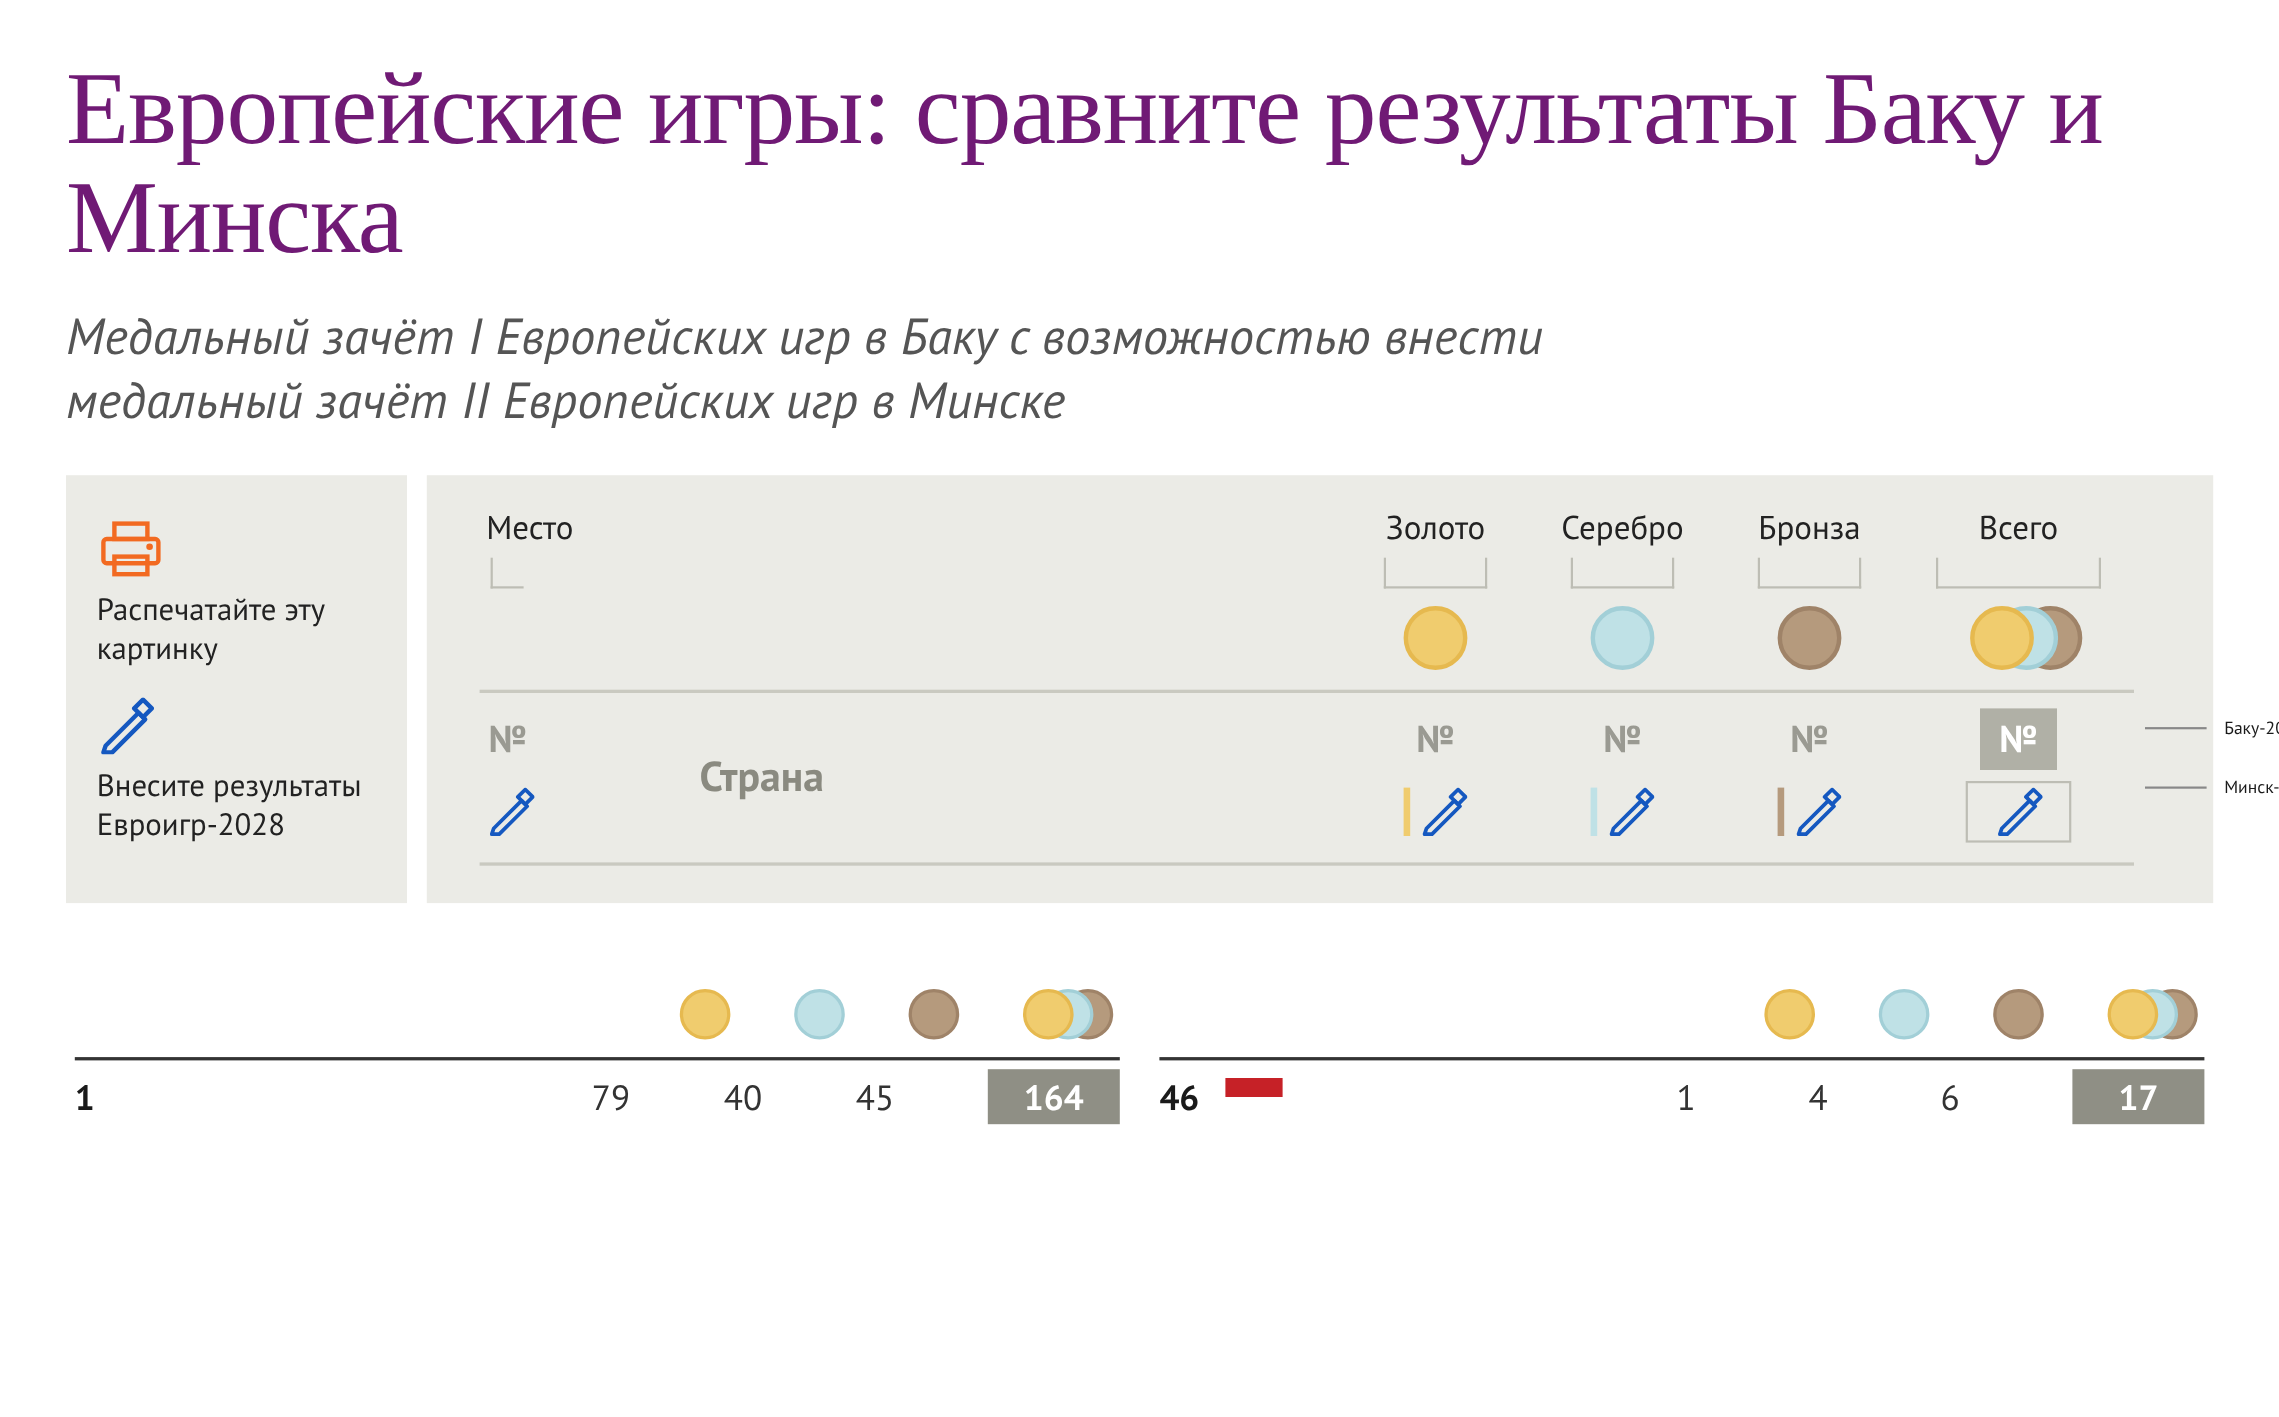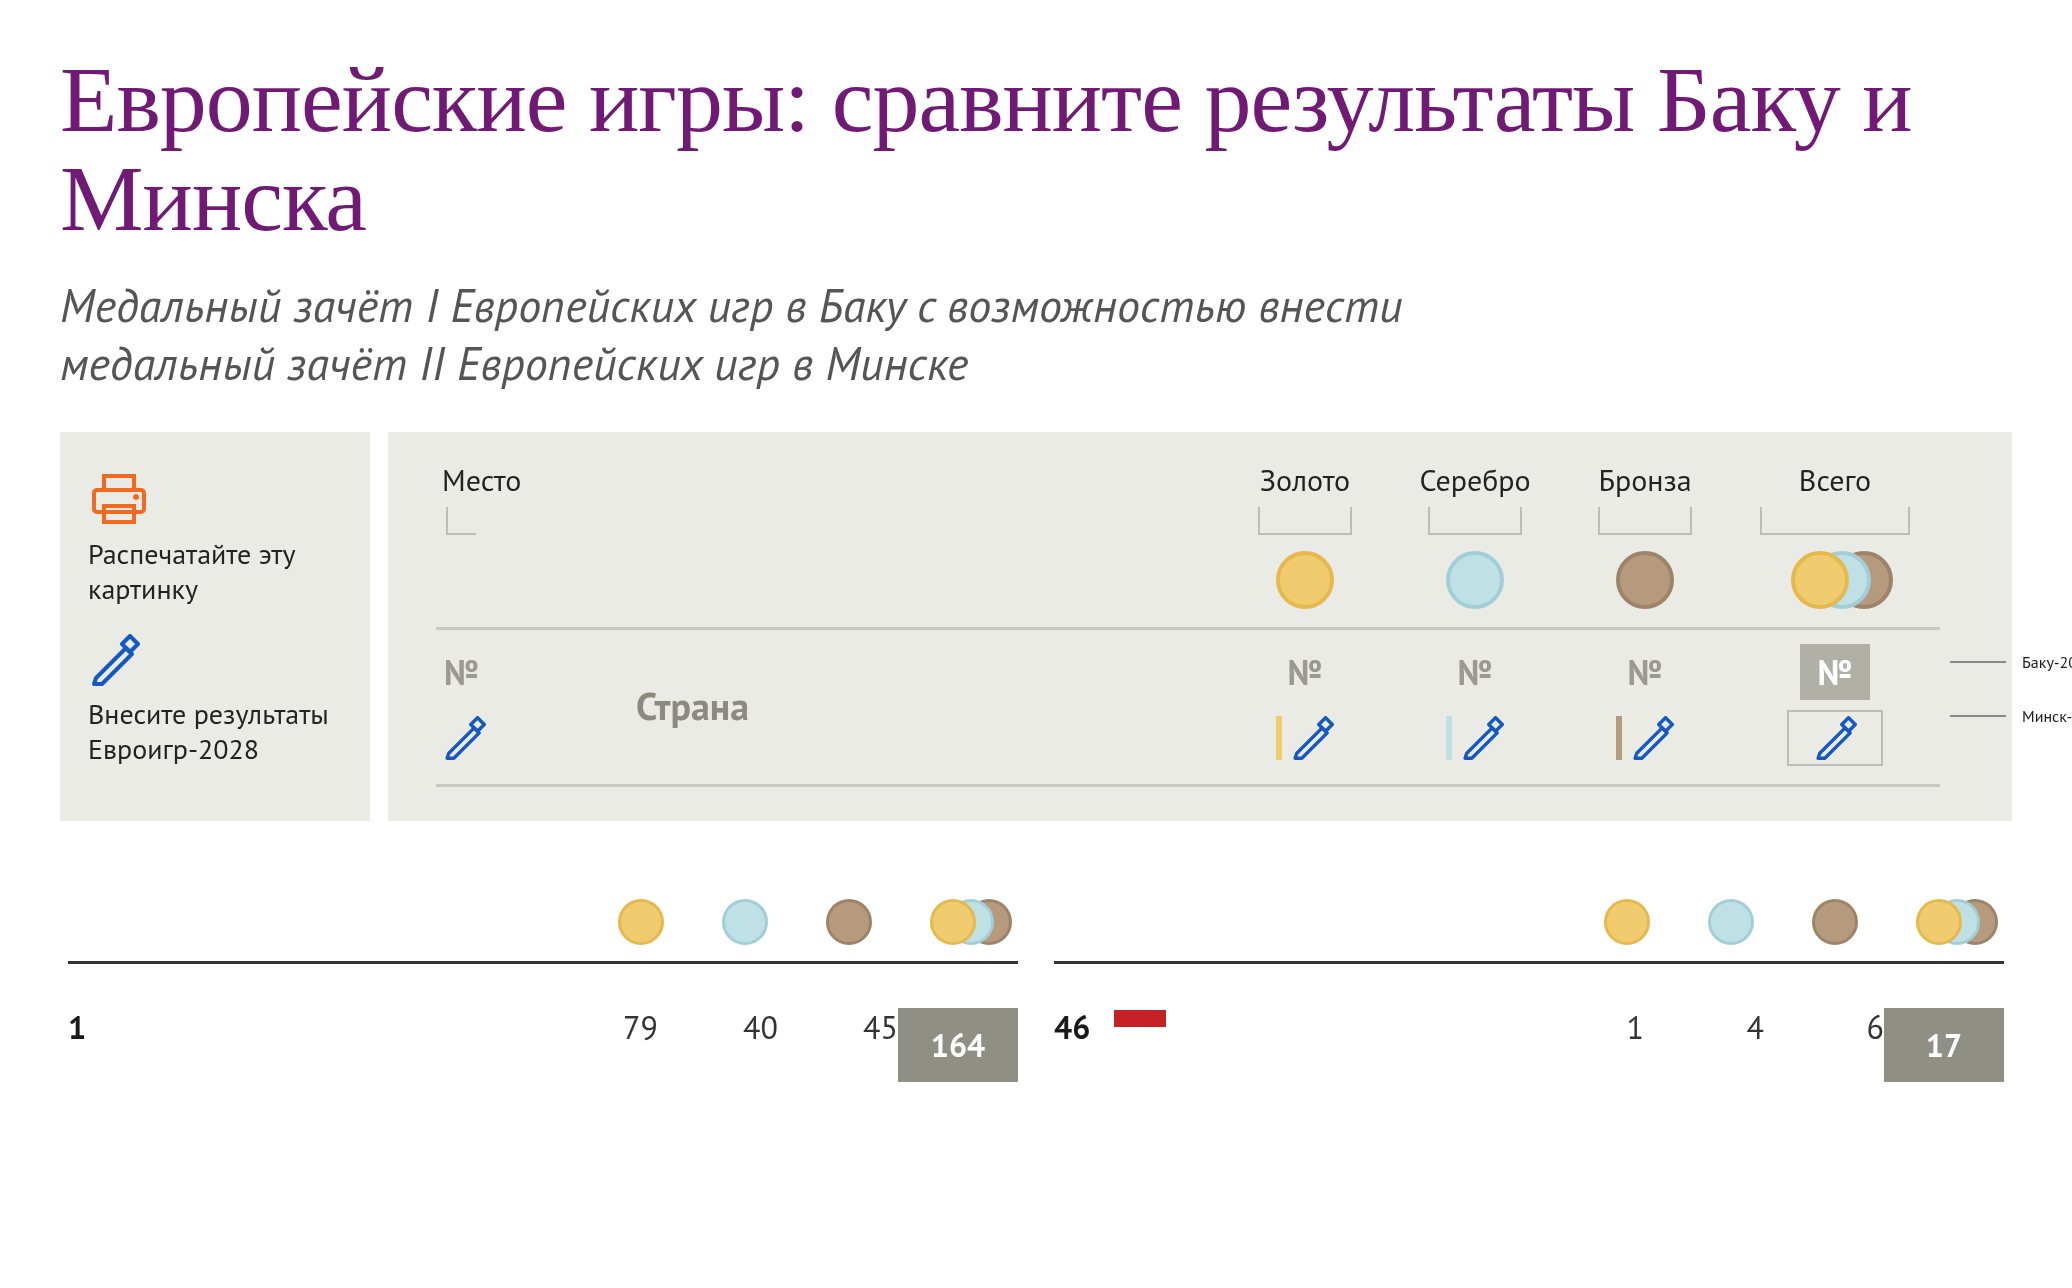--- a/index.html
+++ b/index.html
@@ -192,24 +192,24 @@
   .tbl-divider{ border:none; border-top:3px solid #333; }
   .tbl-row {
     display:grid;
     grid-template-columns: 60px 1fr 120px 120px 120px 120px;
     align-items:center;
     font-family:"PT Sans",Arial,sans-serif;
     font-size:32px;
     padding-top:8px;
   }
   .tbl-row .rank{ font-weight:700; }
-  .tbl-row .val{ text-align:right; color:#333;}
+  .tbl-row .val{ text-align:left; color:#333;}
   .tbl-row .total-box{
     background:#8f8f85; color:#fff; font-weight:700;
-    padding:16px 10px; text-align:center;margin-top:36px;
+    padding:4px 10px; text-align:center;
   }
   .tbl-row .flag{
     width:52px; height:34px;
   }
   .flag-placeholder{ background:linear-gradient(#c62127 50%, #fff 50%);}
 </style>
 </head>
 <body>
 
 <div class="page">

